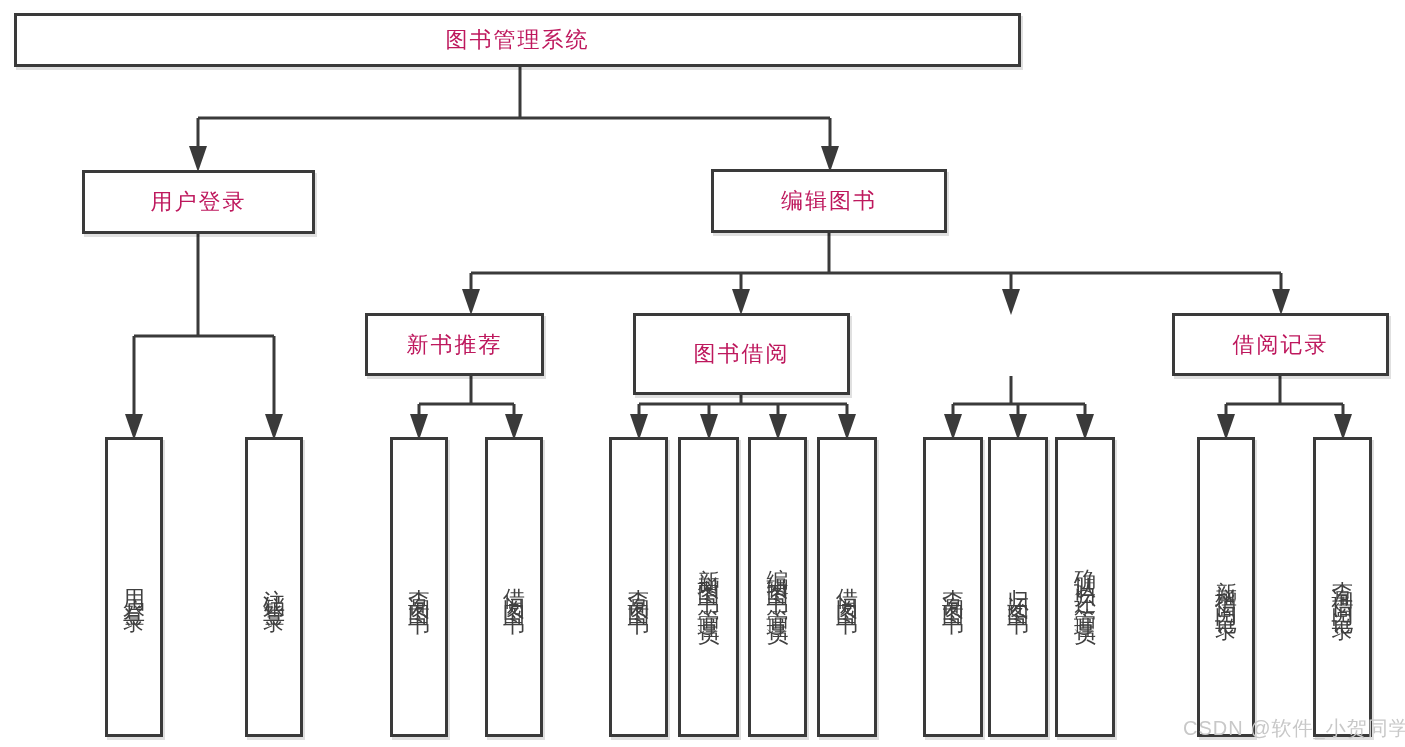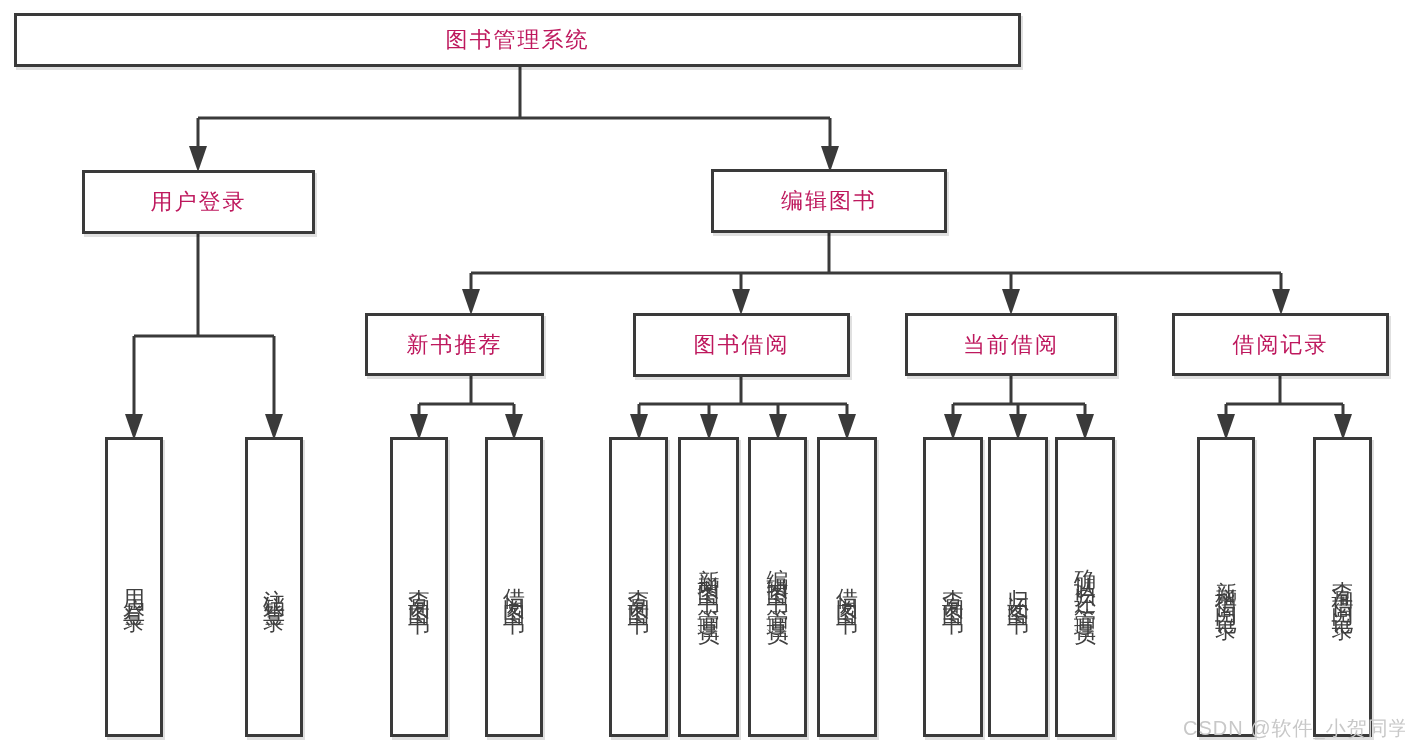--- a/index.html
+++ b/index.html
@@ -22,21 +22,21 @@
   }
   .vtext {
     writing-mode:vertical-rl; text-orientation:mixed;
     font-size:22px; letter-spacing:8px; line-height:1; color:#404040;
     white-space:nowrap;
   }
   #b-root        { left:14px;  top:13px;  width:1007px; height:54px; }
   #b-user-login  { left:82px;  top:170px; width:233px;  height:64px; }
   #b-book-mgmt   { left:711px; top:169px; width:236px;  height:64px; }
   #b-new-book    { left:365px; top:313px; width:179px;  height:63px; }
-  #b-book-borrow { left:633px; top:313px; width:217px;  height:64px; }
+  #b-book-borrow { left:633px; top:313px; width:217px;  height:82px; }
   #b-current     { left:905px; top:313px; width:212px;  height:63px; }
   #b-records     { left:1172px;top:313px; width:217px;  height:63px; }
   #b-l1  { left:105px;  width:58px; }
   #b-l2  { left:245px;  width:58px; }
   #b-l3  { left:390px;  width:58px; }
   #b-l4  { left:485px;  width:58px; }
   #b-l5  { left:609px;  width:59px; }
   #b-l6  { left:678px;  width:61px; }
   #b-l7  { left:748px;  width:59px; }
   #b-l8  { left:817px;  width:60px; }
@@ -86,21 +86,20 @@
       <polygon points="1217,414 1235,414 1226,440"></polygon>
       <polygon points="1334,414 1352,414 1343,440"></polygon>
     </g>
   </svg>
 
   <div class="hbox" id="b-root">图书管理系统</div>
   <div class="hbox" id="b-user-login">用户登录</div>
   <div class="hbox" id="b-book-mgmt">编辑图书</div>
   <div class="hbox" id="b-new-book">新书推荐</div>
   <div class="hbox" id="b-book-borrow">图书借阅</div>
-  <div class="hbox" id="b-current">当前借阅</div>
   <div class="hbox" id="b-records">借阅记录</div>
 
   <div class="vbox" id="b-l1">
     <span class="vtext">用户登录</span>
   </div>
   <div class="vbox" id="b-l2">
     <span class="vtext">注销登录</span>
   </div>
   <div class="vbox" id="b-l3">
     <span class="vtext">查询图书</span>

